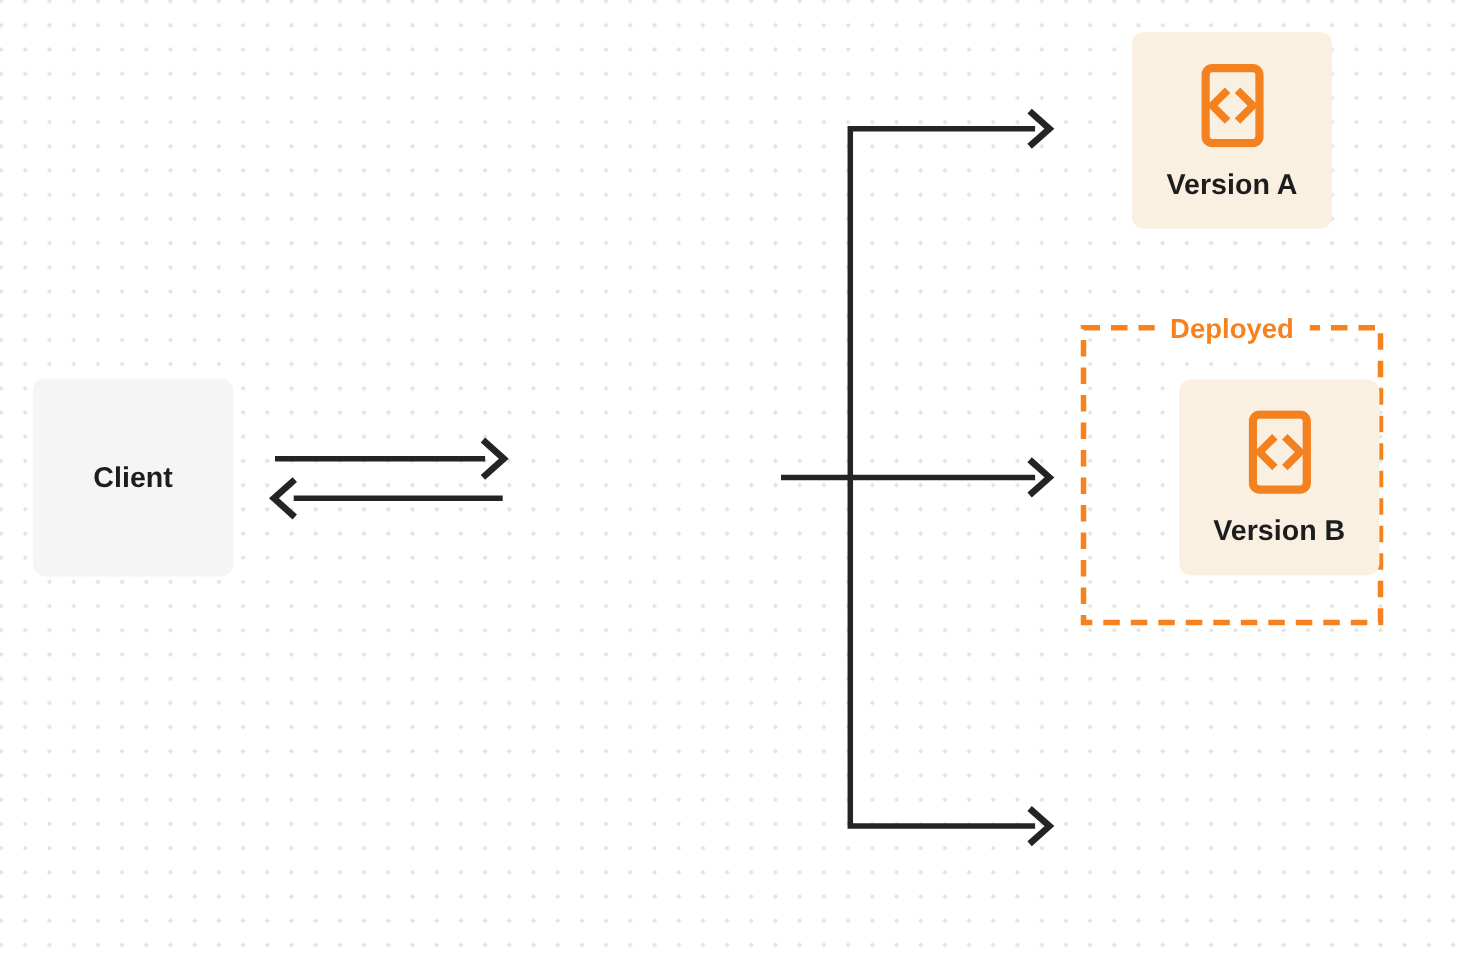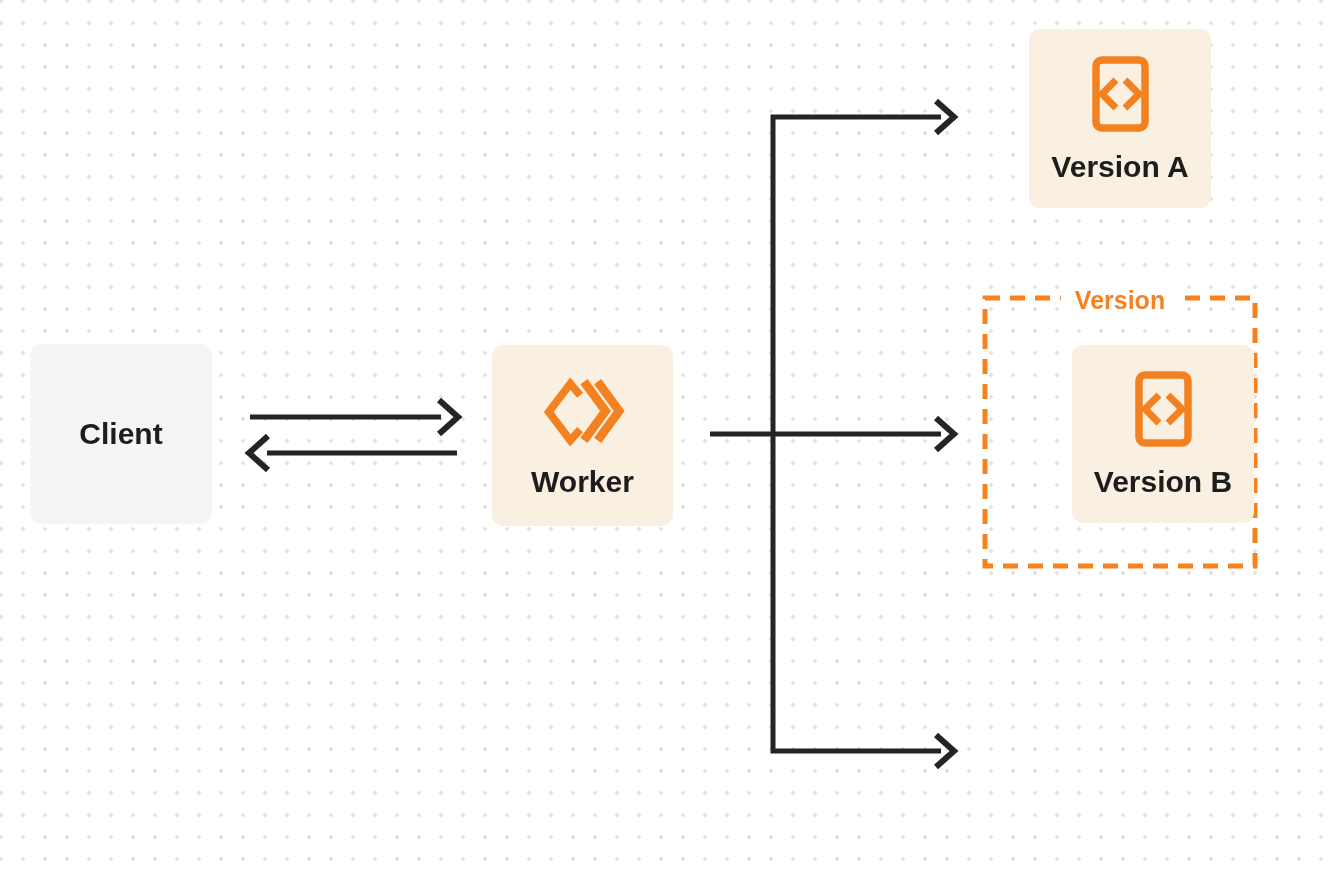--- a/index.html
+++ b/index.html
@@ -43,21 +43,21 @@
     position: absolute;
     border-radius: 11px;
     display: flex;
     flex-direction: column;
     align-items: center;
     justify-content: center;
   }
   .node-gray  { background: var(--box-gray, #F5F5F6); }
   .node-cream { background: var(--box-cream, #FAF0E2); }
   .node-label {
-    font-size: 30px;
+    font-size: 26px;
     font-weight: 700;
     color: var(--text-dark, #1D1D1D);
     line-height: 1;
   }
   .node-icon { display: block; margin-bottom: 20px; }
   .logo-stroke {
     fill: none;
     stroke: var(--logo-orange, #F48120);
     stroke-linejoin: miter;
     stroke-linecap: butt;
@@ -129,44 +129,36 @@
       <polyline class="head" points="936,418 954,434 936,450"></polyline>
     </g>
 
     <rect class="dashed-frame" x="985" y="298" width="270" height="268"></rect>
   </svg>
 
   <div class="node node-gray" style="left:30px; top:344px; width:182px; height:180px;">
     <span class="node-label">Client</span>
   </div>
 
-  <div class="node node-cream" style="left:492px; top:345px; width:181px; height:181px;">
-    <svg class="node-icon" width="84" height="72" viewBox="0 0 86 72">
-      <path class="logo-stroke" stroke-width="8" d="M40 20 L30 8 L8 37 L30 66 L40 55"></path>
-      <path class="logo-stroke" stroke-width="9" d="M44 6 L66 36 L44 66"></path>
-      <path class="logo-stroke" stroke-width="9" d="M58 6 L80 36 L58 66"></path>
-    </svg>
-    <span class="node-label">Worker</span>
-  </div>
 
   <div class="node node-cream" style="left:1029px; top:29px; width:182px; height:179px;">
     <svg class="node-icon" width="57" height="76" viewBox="0 0 57 76">
       <rect class="logo-stroke" stroke-width="7.5" x="4" y="4" width="49" height="68" rx="6"></rect>
       <path class="logo-stroke" stroke-width="7" d="M24 24 L10 38 L24 52"></path>
       <path class="logo-stroke" stroke-width="7" d="M33 24 L47 38 L33 52"></path>
     </svg>
     <span class="node-label">Version A</span>
   </div>
 
   <div class="node node-cream" style="left:1030px; top:345px; width:182px; height:178px;margin-left:42px;">
     <svg class="node-icon" width="57" height="76" viewBox="0 0 57 76">
       <rect class="logo-stroke" stroke-width="7.5" x="4" y="4" width="49" height="68" rx="6"></rect>
       <path class="logo-stroke" stroke-width="7" d="M24 24 L10 38 L24 52"></path>
       <path class="logo-stroke" stroke-width="7" d="M33 24 L47 38 L33 52"></path>
     </svg>
     <span class="node-label">Version B</span>
   </div>
 
 
-  <span class="deployed-label">Version</span>
+  <span class="deployed-label">Deployed</span>
 
 
 </div>
 
 </body></html>

